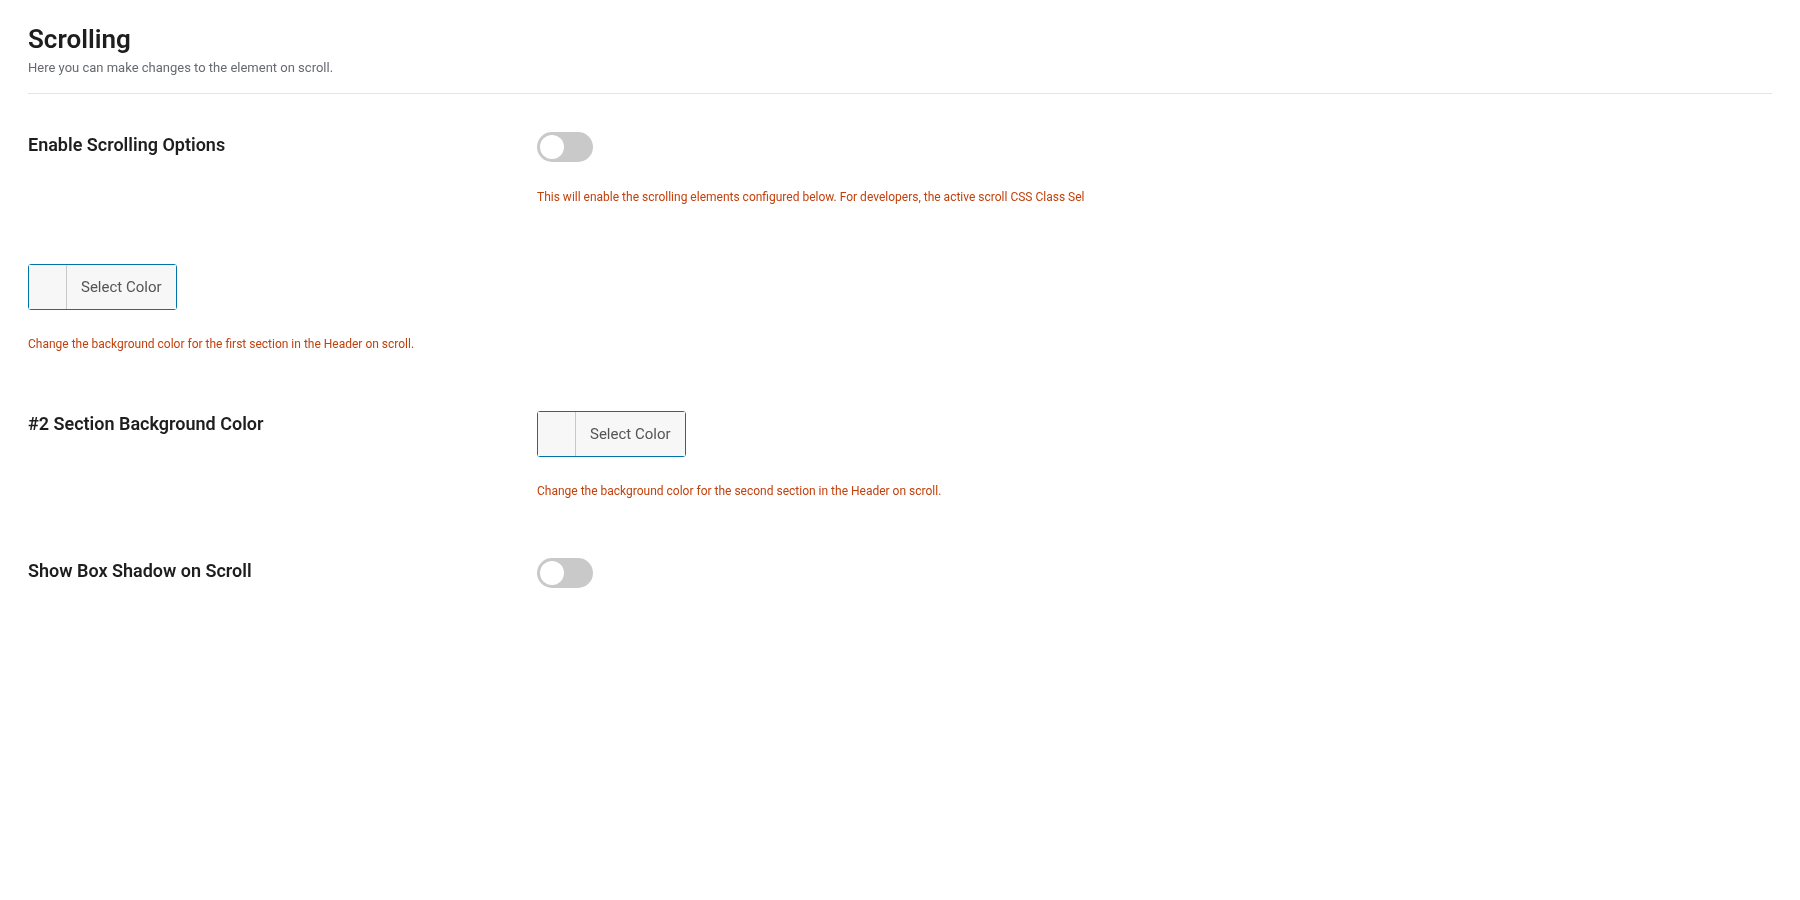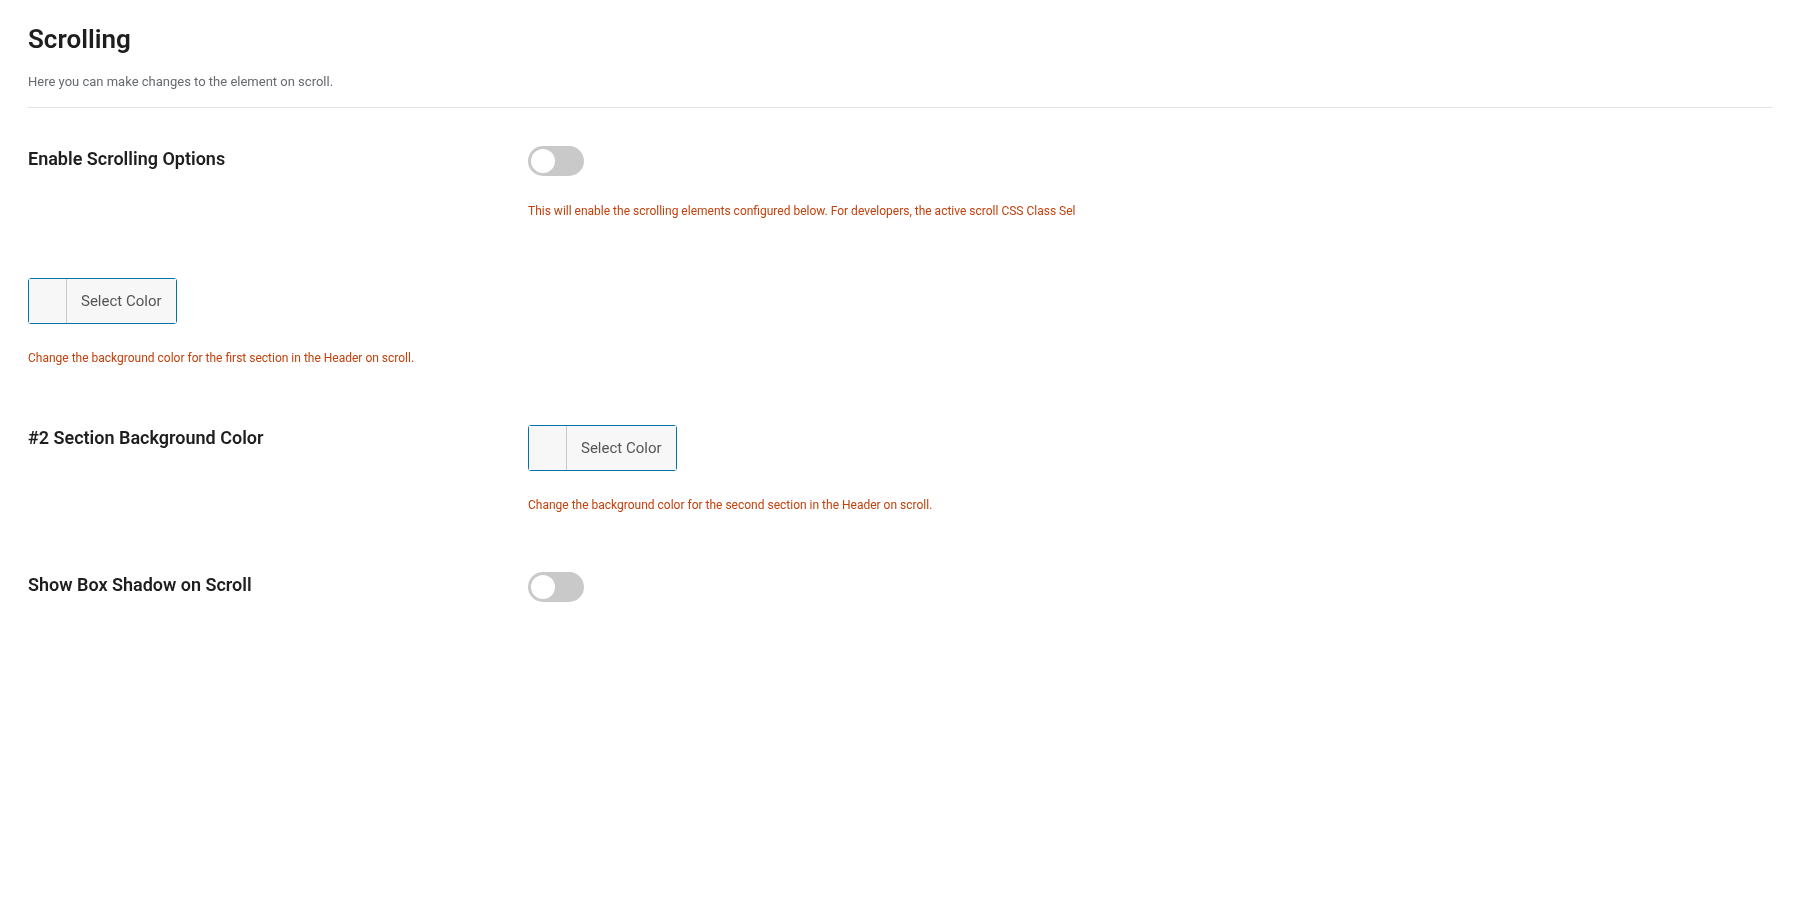--- a/index.html
+++ b/index.html
@@ -11,36 +11,37 @@
       font-family: -apple-system, BlinkMacSystemFont, "Segoe UI", Roboto, Oxygen-Sans, Ubuntu, Cantarell, "Helvetica Neue", sans-serif;
       background: #ffffff;
       padding: 24px 28px;
       color: #1e1e1e;
       width: 1800px;
     }
     .section-title {
       font-size: 26px;
       font-weight: 600;
       color: #1e1e1e;
-      margin-bottom: 20px;
+      margin-bottom: 6px;
     }
     .section-subtitle {
       font-size: 13px;
       color: #666a70;
       margin-bottom: 18px;
     }
     .divider {
       border: none;
       border-top: 1px solid #e4e4e4;
       margin-bottom: 38px;
     }
     .field-row {
       display: flex;
       align-items: flex-start;
       margin-bottom: 58px;
+      gap: 9px;
     }
     .field-label {
       width: 500px;
       flex-shrink: 0;
       font-size: 18px;
       font-weight: 600;
       color: #1e1e1e;
       padding-top: 2px;
     }
     .field-control {

